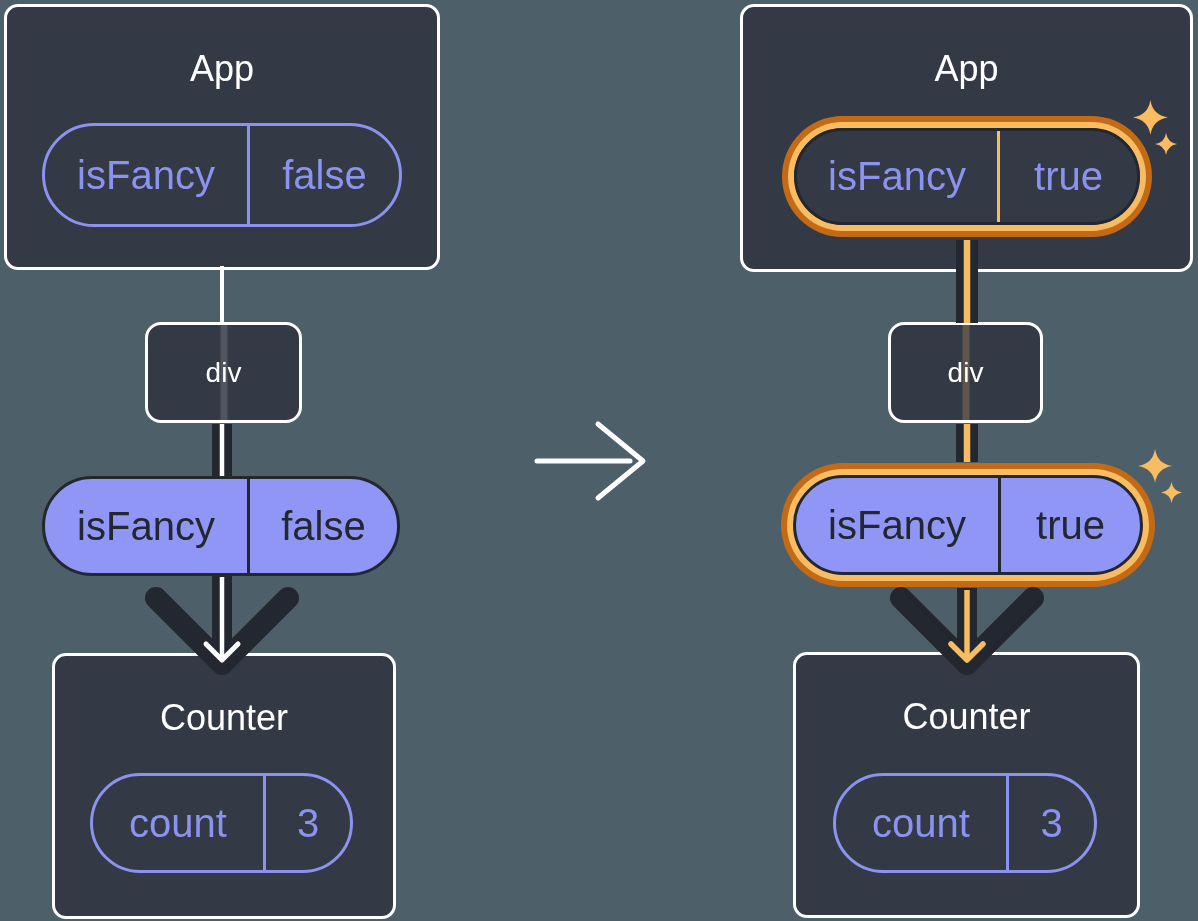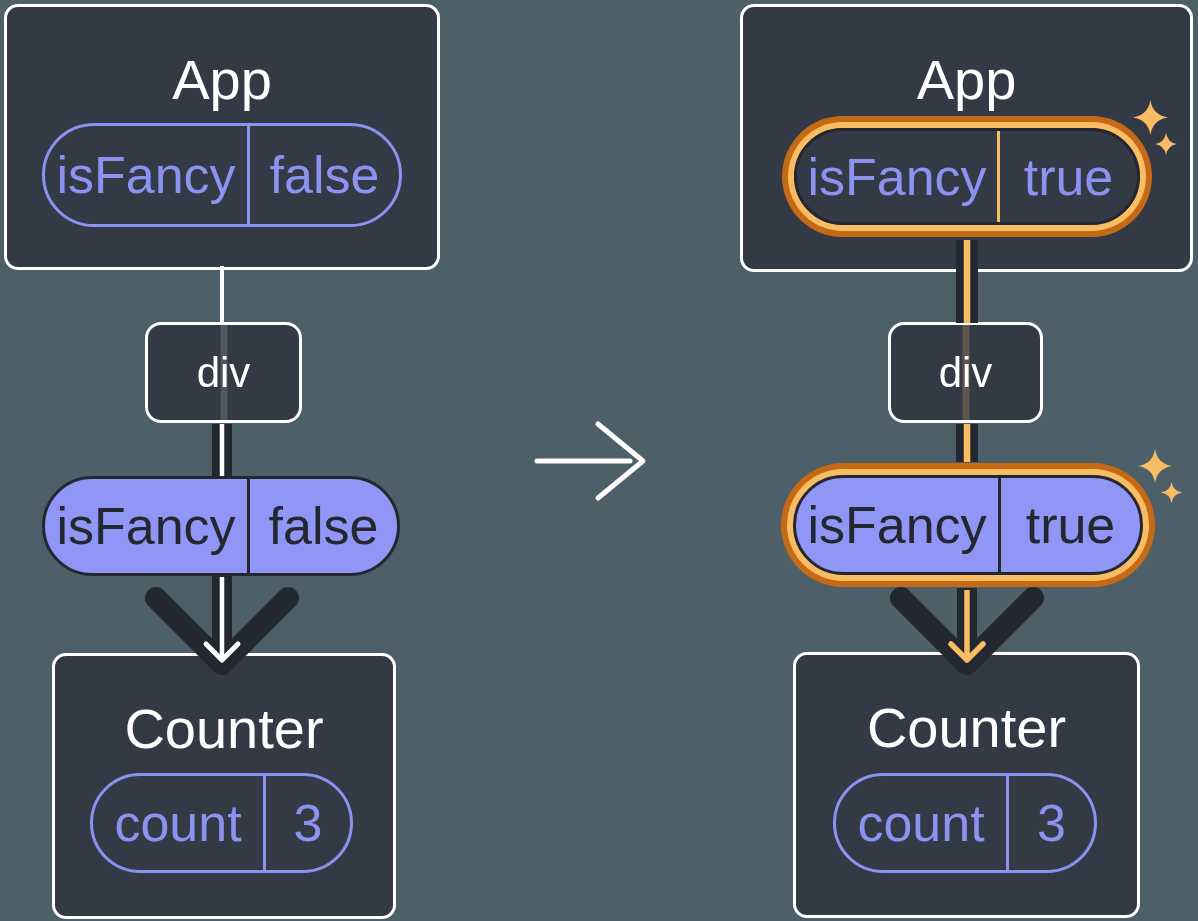--- a/index.html
+++ b/index.html
@@ -4,29 +4,29 @@
 <style>
   html,body{margin:0;padding:0;background:#4d6069;}
   .canvas{
     position:relative;width:1198px;height:921px;background:#4d6069;
     font-family:"Liberation Sans",sans-serif;overflow:hidden;
   }
   .box{
     position:absolute;background:#343a45;border:3px solid #ffffff;
     border-radius:14px;box-sizing:border-box;display:flex;justify-content:center;
   }
-  .box-title{color:#ffffff;font-size:56px;line-height:1.1;margin-top:42px;font-weight:400;}
+  .box-title{color:#ffffff;font-size:36px;line-height:1.1;margin-top:42px;font-weight:400;}
   .divbox{align-items:center;border-radius:16px;}
-  .div-label{color:#ffffff;font-size:42px;position:relative;z-index:2;}
+  .div-label{color:#ffffff;font-size:28px;position:relative;z-index:2;}
   .stripe{position:absolute;top:0;bottom:0;left:50%;width:7px;transform:translateX(-50%);z-index:1;}
   .stripe-white{background:rgba(255,255,255,0.14);}
   .stripe-orange{background:rgba(248,188,99,0.22);}
   .pill{
     position:absolute;box-sizing:border-box;display:flex;align-items:stretch;
-    border-radius:62px;font-size:52px;text-align:right;
+    border-radius:62px;font-size:40px;text-align:right;
   }
   .pill .cell{display:flex;align-items:center;justify-content:center;}
   .pill .pdiv{width:3px;}
   .outline{border:3px solid #8a93f0;color:#8a93f0;}
   .outline .pdiv{background:#8a93f0;}
   .solid{background:#8f96f5;border:3px solid #23272f;color:#23272f;}
   .solid .pdiv{background:#23272f;}
   .hollow-fancy{border:3px solid #23272f;color:#8a93f0;}
   .hollow-fancy .pdiv{background:#f8bc63;}
   .fancy{box-shadow:0 0 0 6px #f8bc63, 0 0 0 12px #c46a15;}

